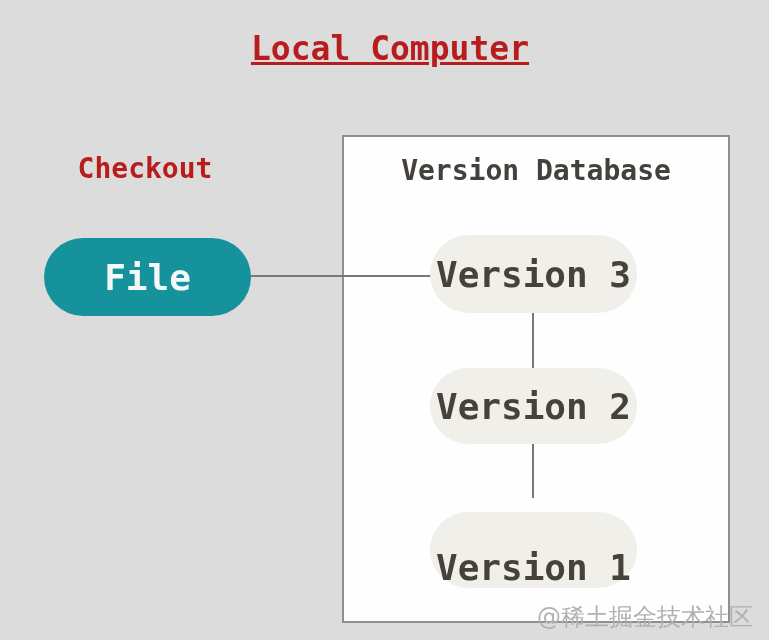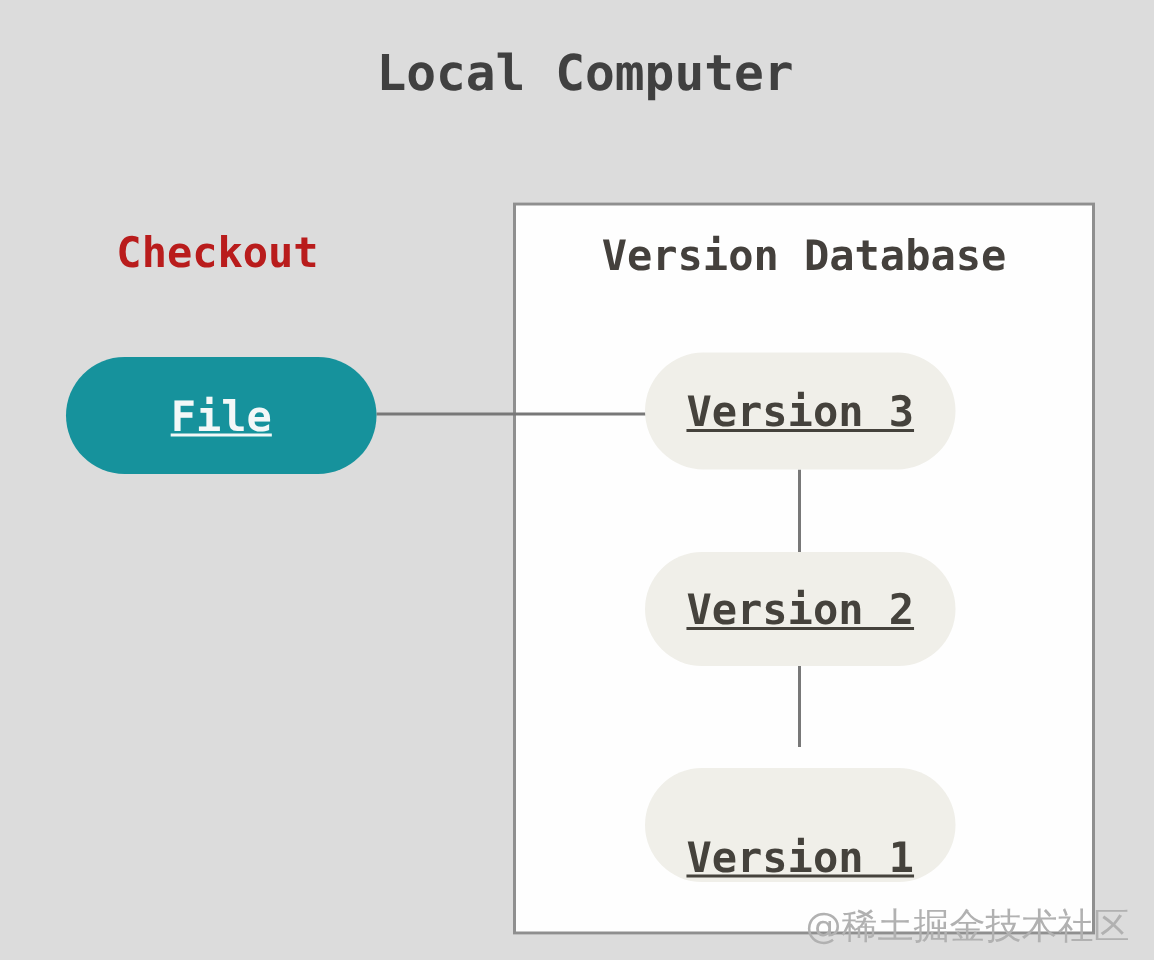--- a/index.html
+++ b/index.html
@@ -15,22 +15,23 @@
     overflow: hidden;
     font-family: "DejaVu Sans Mono", "Liberation Mono", monospace;
   }
   .diagram-title {
     position: absolute;
     left: 390px;
     top: 29px;
     transform: translateX(-50%);
     font-size: 33px;
     font-weight: bold;
-    color: #404040;
+    color: #b91c1c;
     white-space: nowrap;
+    text-decoration: underline;
   }
   .checkout-label {
     position: absolute;
     left: 145px;
     top: 152px;
     transform: translateX(-50%);
     font-size: 28px;
     font-weight: bold;
     color: #b91c1c;
     white-space: nowrap;
@@ -78,24 +79,23 @@
     height: 54px;
   }
   .pill {
     position: absolute;
     width: 207px;
     height: 78px;
     border-radius: 39px;
     display: flex;
     align-items: center;
     justify-content: center;
-    font-size: 28px;
+    font-size: 36px;
     font-weight: bold;
     box-sizing: border-box;
-    text-decoration: underline;
   }
   .file-pill {
     left: 44px;
     top: 238px;
     background: #16929c;
     color: #f3f8f8;
   }
   .version-pill {
     left: 430px;
     background: #f0efe9;

